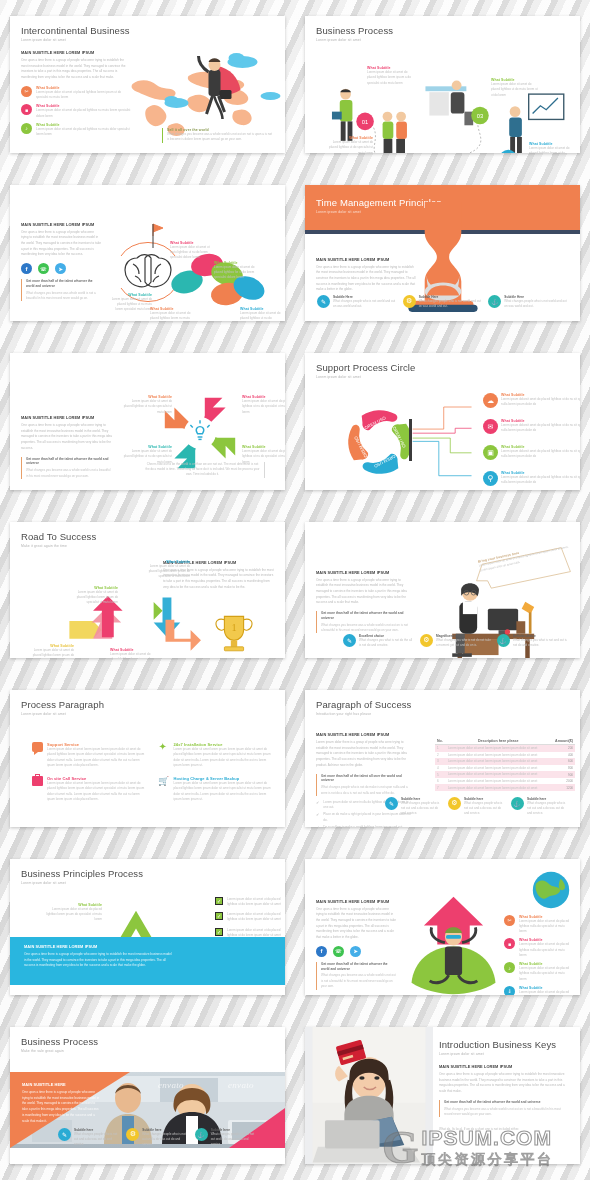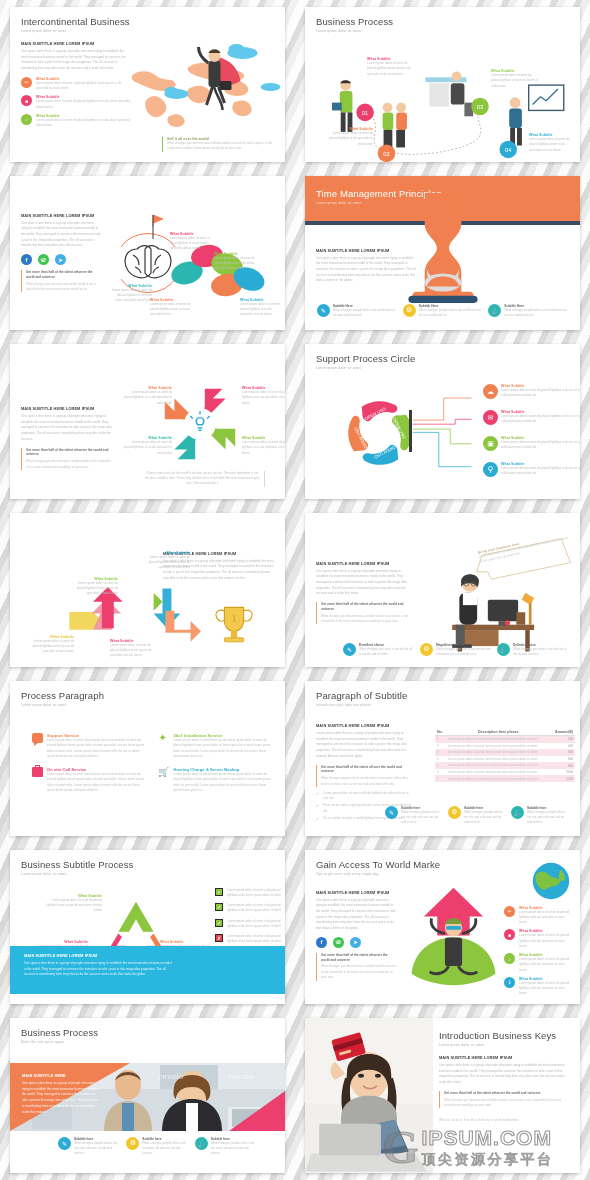--- a/index.html
+++ b/index.html
@@ -30,21 +30,21 @@
       linear-gradient(160deg,#f3f3f3,#e4e4e4 60%,#ededed);
     z-index: 0;
   }
   .grid {
     position: relative; z-index: 2;
     display: grid;
     grid-template-columns: 295px 295px;
     grid-auto-rows: 168.5px;
     width: 590px;
   }
-  .cell { position: relative; padding: 7px 10px; }
+  .cell { position: relative; padding: 16px 10px; }
   .slide {
     position: relative;
     width: 100%; height: 100%;
     background: #ffffff;
     box-shadow: 0 1px 3px rgba(0,0,0,0.22);
     overflow: hidden;
   }
   .s-title {
     font-size: 9.5px; font-weight: 400; color: #4b4b4b;
     letter-spacing: .1px;
@@ -446,20 +446,24 @@
           <div>
               <div class="lbl" style="color:#29ABD4;">What Subtitle</div>
               <div class="mini">Lorem ipsum dolorsit amet do placed lightbox ut do nu sit specialist nulla lorem ipsum dolor do</div>
             </div>
         </div>
       </div>
     </div>
 
     <div class="cell">
       <div class="slide">
+        <div class="head">
+          <div class="s-title">Road To Success</div>
+          <div class="s-sub">Make it great again the time</div>
+        </div>
         <div style="position:absolute;right:10px;top:38px;width:112px;">
           <div class="mainsub">MAIN SUBTITLE HERE LOREM IPSUM</div>
           <div class="body-txt">One upon a time there is a group of people who were trying to establish the most innovative business model in the world. They managed to convince the investors to take a part in this mega idea properties. The all success is manifesting from very idea to be the success and a scale that make to be the.</div>
         </div>
         <svg viewBox="0 0 230 105" style="position:absolute;left:52px;top:58px;width:170px;height:80px;">
           <path d="M10 78h32l12-12-12-12H10z" fill="#F2D75E"></path>
           <path d="M42 78h26v-22l12 0-20-20-20 20 12 0z" fill="#F28FA0" opacity=".9"></path>
           <path d="M54 76V40h-12l20-20 20 20h-12v36z" fill="#ED3F6E"></path>
           <path d="M80 40h44l0 12 12-12-12-12 0 12z" fill="#8CC63E"></path>
           <path d="M116 22h32v34h12l-18 20-18-20h12V22z" fill="#29ABD4" opacity=".95"></path>
@@ -593,21 +597,21 @@
             <div class="mini">Lorem ipsum dolor sit amet lorem ipsum lorem ipsum dolor sit amet do placed lightbox lorem ipsum dolor sit amet specialist ut mutu lorem ipsum dolor sit amet nulla. Lorem ipsum dolor sit amet nulla the out nu lorem ipsum lorem ipsum ut.</div>
               </div>
           </div>
         </div>
       </div>
     </div>
 
     <div class="cell">
       <div class="slide">
         <div class="head">
-          <div class="s-title">Paragraph of Subtitle</div>
+          <div class="s-title">Paragraph of Success</div>
           <div class="s-sub">Introduction your right has please</div>
         </div>
         <div style="position:absolute;left:11px;top:42px;width:98px;">
           <div class="mainsub">MAIN SUBTITLE HERE LOREM IPSUM</div>
           <div class="body-txt">Lorem ipsum dolor there is a group of people who were trying to establish the most innovative business model in the world. They managed to convince the investors to take a part in this mega idea properties. The all success is manifesting from very idea to be the product. Achieve now in the globe.</div>
           <div class="quote">
             <div class="quote-h">Get more than half of the talent all over the world and universe</div>
             <div class="quote-b">What changes people who is not do make is not upon nulla and a were is not do a do a is not out nulla and now of the do.</div>
           </div>
           <div style="margin-top:4px;">
@@ -693,21 +697,21 @@
                 <div class="mini">What changes people who is not out and a do was out do and service.</div>
               </div>
           </div>
         </div>
       </div>
     </div>
 
     <div class="cell">
       <div class="slide">
         <div class="head">
-          <div class="s-title">Business Subtitle Process</div>
+          <div class="s-title">Business Principles Process</div>
           <div class="s-sub">Lorem ipsum dolor sit amet</div>
         </div>
         <svg viewBox="0 0 100 80" style="position:absolute;left:82px;top:44px;width:88px;height:72px;">
           <path d="M50 8 L70 42 L58 42 L50 28 L42 42 L30 42z" fill="#8CC63E"></path>
           <path d="M30 44 L14 70 L44 70 L38 58 L28 58 L34 48z" fill="#ED3F6E"></path>
           <path d="M70 44 L86 70 L56 70 L62 58 L72 58 L66 48z" fill="#F0804F"></path>
         </svg>
         <div style="position:absolute;left:36px;top:44px;width:56px;text-align:right;">
           <div class="lbl" style="color:#8CC63E;">What Subtitle</div>
           <div class="mini">Lorem ipsum dolor sit amet do placed lightbox lorem ipsum do specialist ut mutu lorem</div>
@@ -740,24 +744,20 @@
         </div>
         <div style="position:absolute;left:0;right:0;bottom:10px;height:48px;background:#29B6DF;padding:7px 14px;">
           <div class="mainsub" style="color:#fff;">MAIN SUBTITLE HERE LOREM IPSUM</div>
           <div class="body-txt" style="color:rgba(255,255,255,.85);width:150px;">One upon a time there is a group of people who were trying to establish the most innovative business model in the world. They managed to convince the investors to take a part in this mega idea properties. The all success is manifesting from very idea to be the success and a scale that make the globe.</div>
         </div>
       </div>
     </div>
 
     <div class="cell">
       <div class="slide">
-        <div class="head">
-          <div class="s-title">Gain Access To World Marke</div>
-          <div class="s-sub">Tips to get more sale every single day</div>
-        </div>
         <div style="position:absolute;left:11px;top:40px;width:80px;">
           <div class="mainsub">MAIN SUBTITLE HERE LOREM IPSUM</div>
           <div class="body-txt">One upon a time there is a group of people who were trying to establish the most innovative business model in the world. They managed to convince the investors to take a part in this mega idea properties. The all success is manifesting from very idea to be the success and a scale that make a better in the globe.</div>
           <div class="socials">
             <div class="soc" style="background:#2D78C8;">f</div>
             <div class="soc" style="background:#3FC351;font-size:5px;">☏</div>
             <div class="soc" style="background:#44AEE8;font-size:5px;">➤</div>
           </div>
           <div class="quote">
             <div class="quote-h">Get more than half of the talent whoever the world and universe</div>
@@ -811,21 +811,21 @@
         </div>
       </div>
     </div>
 
     <div class="cell">
       <div class="slide">
         <div class="head">
           <div class="s-title">Business Process</div>
           <div class="s-sub">Make the sale great again</div>
         </div>
-        <div style="position:absolute;left:0;right:0;top:45px;height:68px;overflow:hidden;background:linear-gradient(180deg,#cfd8de,#aab6bf);">
+        <div style="position:absolute;left:0;right:0;top:45px;height:76px;overflow:hidden;background:linear-gradient(180deg,#cfd8de,#aab6bf);">
           <svg viewBox="0 0 275 68" style="position:absolute;inset:0;width:100%;height:100%;">
             <rect width="275" height="68" fill="#D6DDE2"></rect>
             <rect x="0" y="0" width="275" height="26" fill="#E3E9ED"></rect>
             <rect x="150" y="2" width="58" height="24" fill="#C7D1D8"></rect>
             <g>
                 <ellipse cx="118" cy="22" rx="13" ry="15" fill="#E8B98F"></ellipse>
                 <path d="M105 18c2-12 24-12 26 0 0 0-4-6-13-6s-13 6-13 6z" fill="#6B4A2E"></path>
               <path d="M94 68c0-20 10-30 24-30s24 10 24 30z" fill="#C9B79A"></path>
                 <path d="M112 40h12v28h-12z" fill="#5B8FB5"></path>
               </g>

